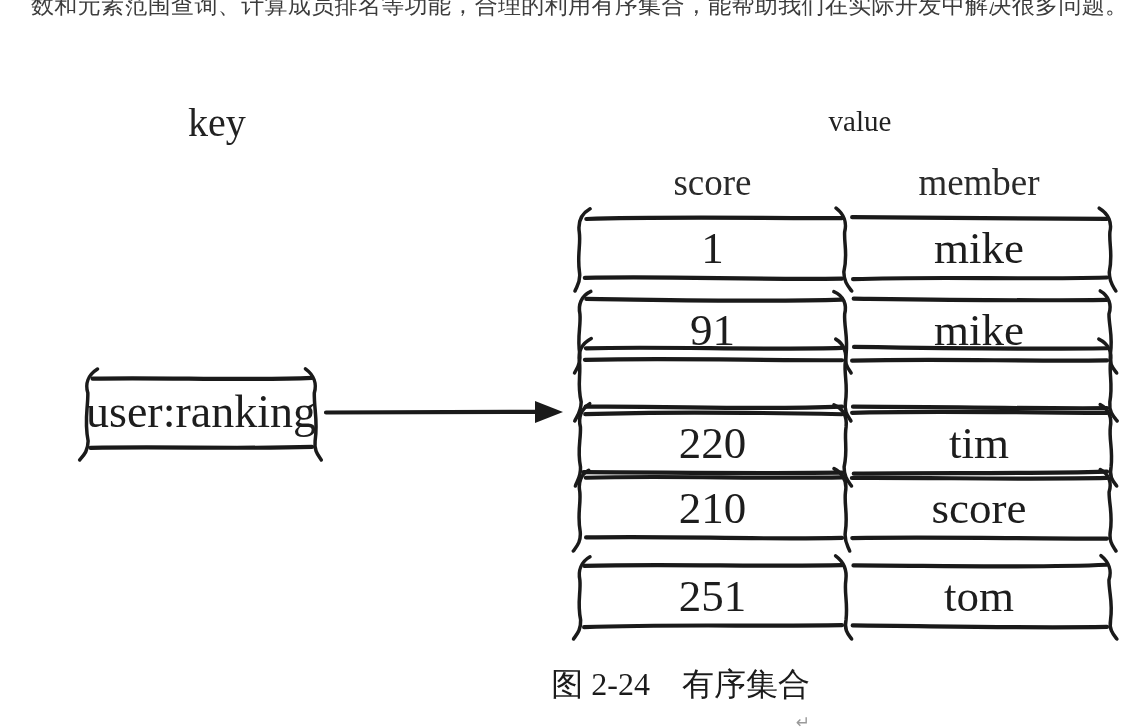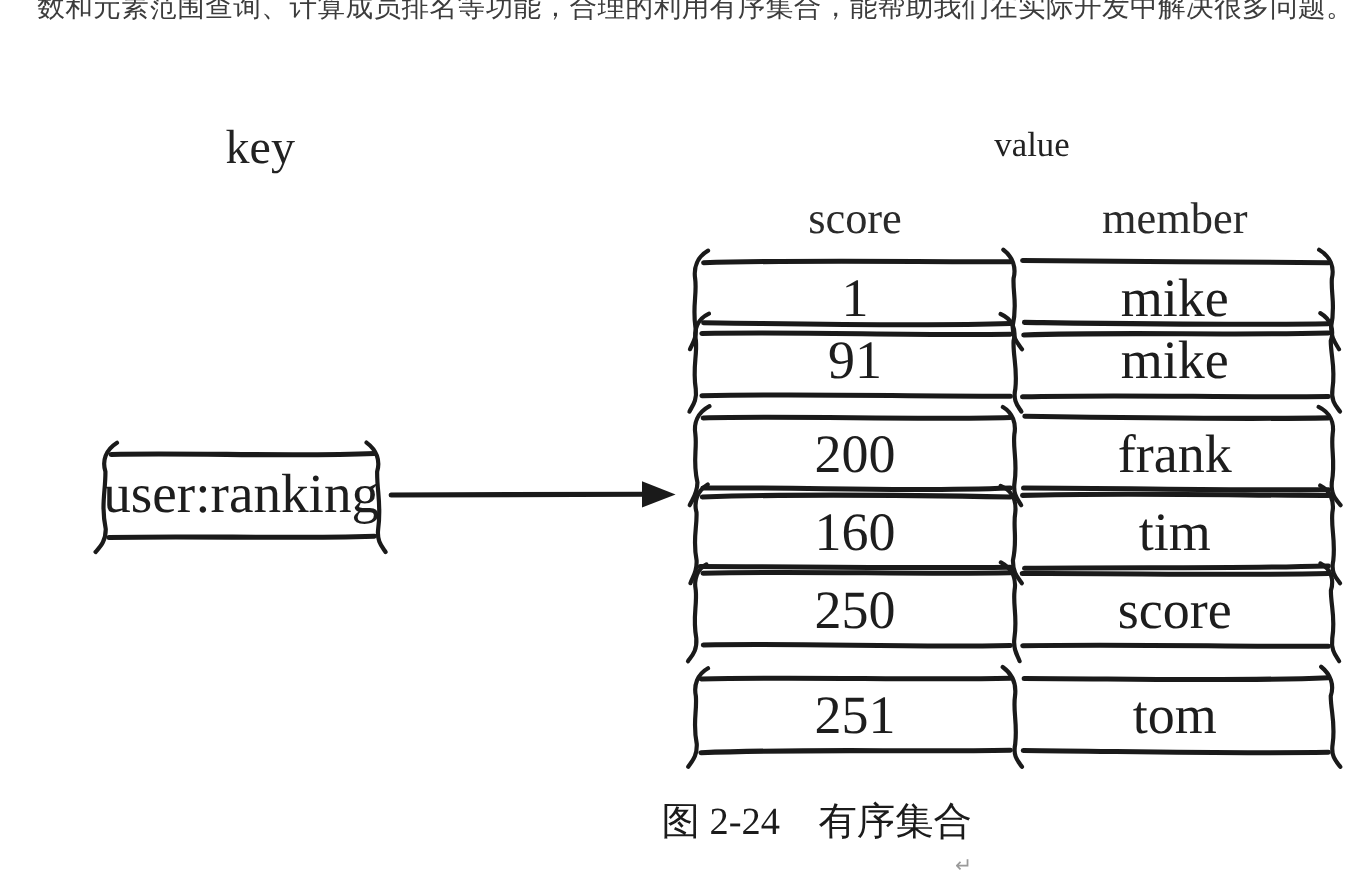--- a/index.html
+++ b/index.html
@@ -30,21 +30,21 @@
     position:absolute;
     display:flex;align-items:center;justify-content:center;
     font-size:45px;color:#1d1d1d;
   }
   .sk{position:absolute;pointer-events:none;overflow:visible;}
   .sk path{fill:none;stroke:#1a1a1a;stroke-linecap:round;}
 
   .keybox{left:92px;top:377px;width:218px;height:69px;font-size:46px;padding-bottom:3px;}
   .col-score{left:585px;width:255px;height:64px;}
   .col-member{left:853px;width:252px;height:64px;}
-  .row0{top:216px}.row1{top:268px}.row2{top:346px}
+  .row0{top:216px}.row1{top:298px}.row2{top:346px}
   .row3{top:411px}.row4{top:476px}.row5{top:564px}
 
   .arrow{position:absolute;left:322px;top:394px;}
 
   .caption{
     position:absolute;left:430px;top:664px;width:380px;
     display:flex;justify-content:center;align-items:flex-end;
     font-size:32px;line-height:40px;color:#1b1b1b;white-space:pre;flex-direction:column;
   }
   .pmark{
@@ -112,57 +112,55 @@
     <div class="cell sketch col-member row1">
         <span>mike</span>
         <svg class="sk" width="284" height="96" style="left: -16px; top: -16px;">
           <path d="M 16.720309432125212 16.64887427650101 C 91.6 17.64723198617139, 192.39999999999998 19.179079329062006, 270 17.78997559583804" stroke-width="4.2"></path>
           <path d="M 15.11684620200831 78.70925923224559 C 104.19999999999999 76.41005452838363, 179.8 79.5277794262438, 270 78.42485316259858" stroke-width="4.2"></path>
           <path d="M 263.23324284381306 8.935194559290903 C 272 14, 275 23, 271.9672669614629 32 C 272 44.8, 276 54.4, 273.4118089500553 72 C 272 82, 276 86, 279.6961008051975 91" stroke-width="3.5"></path>
         </svg>
       </div>
 
     <div class="cell sketch col-score row2">
-        <span>200</span>
         <svg class="sk" width="287" height="96" style="left: -16px; top: -16px;">
           <path d="M 16.966050430076393 18.312258525750075 C 92.5 16.253228690978723, 194.5 20.232258337745225, 273 17.93279401939217" stroke-width="4.2"></path>
           <path d="M 16.718592907800485 76.69797539566153 C 105.25 75.84007451297875, 181.75 80.11820496546525, 273 76.64113472582903" stroke-width="4.2"></path>
           <path d="M 22.264220226026374 8.49982201274761 C 12 14, 9 23, 10.491795528317017 32 C 12 44.8, 8 54.4, 12.203736190636118 72 C 12 82, 8 86, 5.77207735616903 91" stroke-width="3.5"></path>
           <path d="M 266.72013732934136 9.127074551397527 C 275 14, 278 23, 276.2813455447319 32 C 275 44.8, 279 54.4, 276.47482774932394 72 C 275 82, 279 86, 281.9569630638929 91" stroke-width="3.5"></path>
         </svg>
       </div>
     <div class="cell sketch col-member row2">
-        <span>frank</span>
         <svg class="sk" width="284" height="96" style="left: -16px; top: -16px;">
           <path d="M 17.024764126094304 16.947474485380006 C 91.6 18.06184873156699, 192.39999999999998 19.40307355138084, 270 18.242481175113063" stroke-width="4.2"></path>
           <path d="M 15.976001045609882 76.69911833615988 C 104.19999999999999 76.90377593573139, 179.8 78.60932321391992, 270 78.17164056171642" stroke-width="4.2"></path>
           <path d="M 261.81429310192397 9.122283876433267 C 272 14, 275 23, 273.51862741212244 32 C 272 44.8, 276 54.4, 272.83858954268436 72 C 272 82, 276 86, 280.20322509830794 91" stroke-width="3.5"></path>
         </svg>
       </div>
 
     <div class="cell sketch col-score row3">
-        <span>160</span>
+        <span>220</span>
         <svg class="sk" width="287" height="96" style="left: -16px; top: -16px;">
           <path d="M 16.230905454690948 19.179756582467597 C 92.5 16.569382818297708, 194.5 17.697624359580733, 273 19.22990742721595" stroke-width="4.2"></path>
           <path d="M 14.616057820653122 77.11308443329035 C 105.25 77.40064377753588, 181.75 78.62899401860487, 273 77.71157297440804" stroke-width="4.2"></path>
           <path d="M 20.746628883714585 8.712599931605656 C 12 14, 9 23, 11.423783560773154 32 C 12 44.8, 8 54.4, 11.495273261596594 72 C 12 82, 8 86, 6.396826583669371 91" stroke-width="3.5"></path>
           <path d="M 264.9161966647149 9.909632854382654 C 275 14, 278 23, 277.0828791900232 32 C 275 44.8, 279 54.4, 275.1031643061142 72 C 275 82, 279 86, 282.52158083980976 91" stroke-width="3.5"></path>
         </svg>
       </div>
     <div class="cell sketch col-member row3">
         <span>tim</span>
         <svg class="sk" width="284" height="96" style="left: -16px; top: -16px;">
           <path d="M 15.117586769183982 17.808881654415018 C 91.6 15.542285486695437, 192.39999999999998 17.640232438740348, 270 17.909262928859242" stroke-width="4.2"></path>
           <path d="M 16.78673454151285 78.62474844696627 C 104.19999999999999 77.40595147080457, 179.8 79.08209074832703, 270 76.62992566384801" stroke-width="4.2"></path>
           <path d="M 263.19395849327736 9.607691882220388 C 272 14, 275 23, 273.3230788453977 32 C 272 44.8, 276 54.4, 274.0822082421288 72 C 272 82, 276 86, 279.6880590148714 91" stroke-width="3.5"></path>
         </svg>
       </div>
 
     <div class="cell sketch col-score row4">
-        <span>250</span>
+        <span>210</span>
         <svg class="sk" width="287" height="96" style="left: -16px; top: -16px;">
           <path d="M 16.80889509764529 17.735821965568174 C 92.5 15.48281116663784, 194.5 18.913927742132365, 273 17.33657734750377" stroke-width="4.2"></path>
           <path d="M 17.0850229327094 77.451008912424 C 105.25 75.77763695864378, 181.75 79.75842448826225, 273 77.88361372859872" stroke-width="4.2"></path>
           <path d="M 19.6786996698429 10.275328519992764 C 12 14, 9 23, 10.816529486605305 32 C 12 44.8, 8 54.4, 11.251563481692028 72 C 12 82, 8 86, 4.329950558766723 91" stroke-width="3.5"></path>
           <path d="M 265.04332736278667 8.651353920680048 C 275 14, 278 23, 276.47274734666644 32 C 275 44.8, 279 54.4, 276.3177318202943 72 C 275 82, 279 86, 280.6616326044008 91" stroke-width="3.5"></path>
         </svg>
       </div>
     <div class="cell sketch col-member row4">
         <span>score</span>
         <svg class="sk" width="284" height="96" style="left: -16px; top: -16px;">

